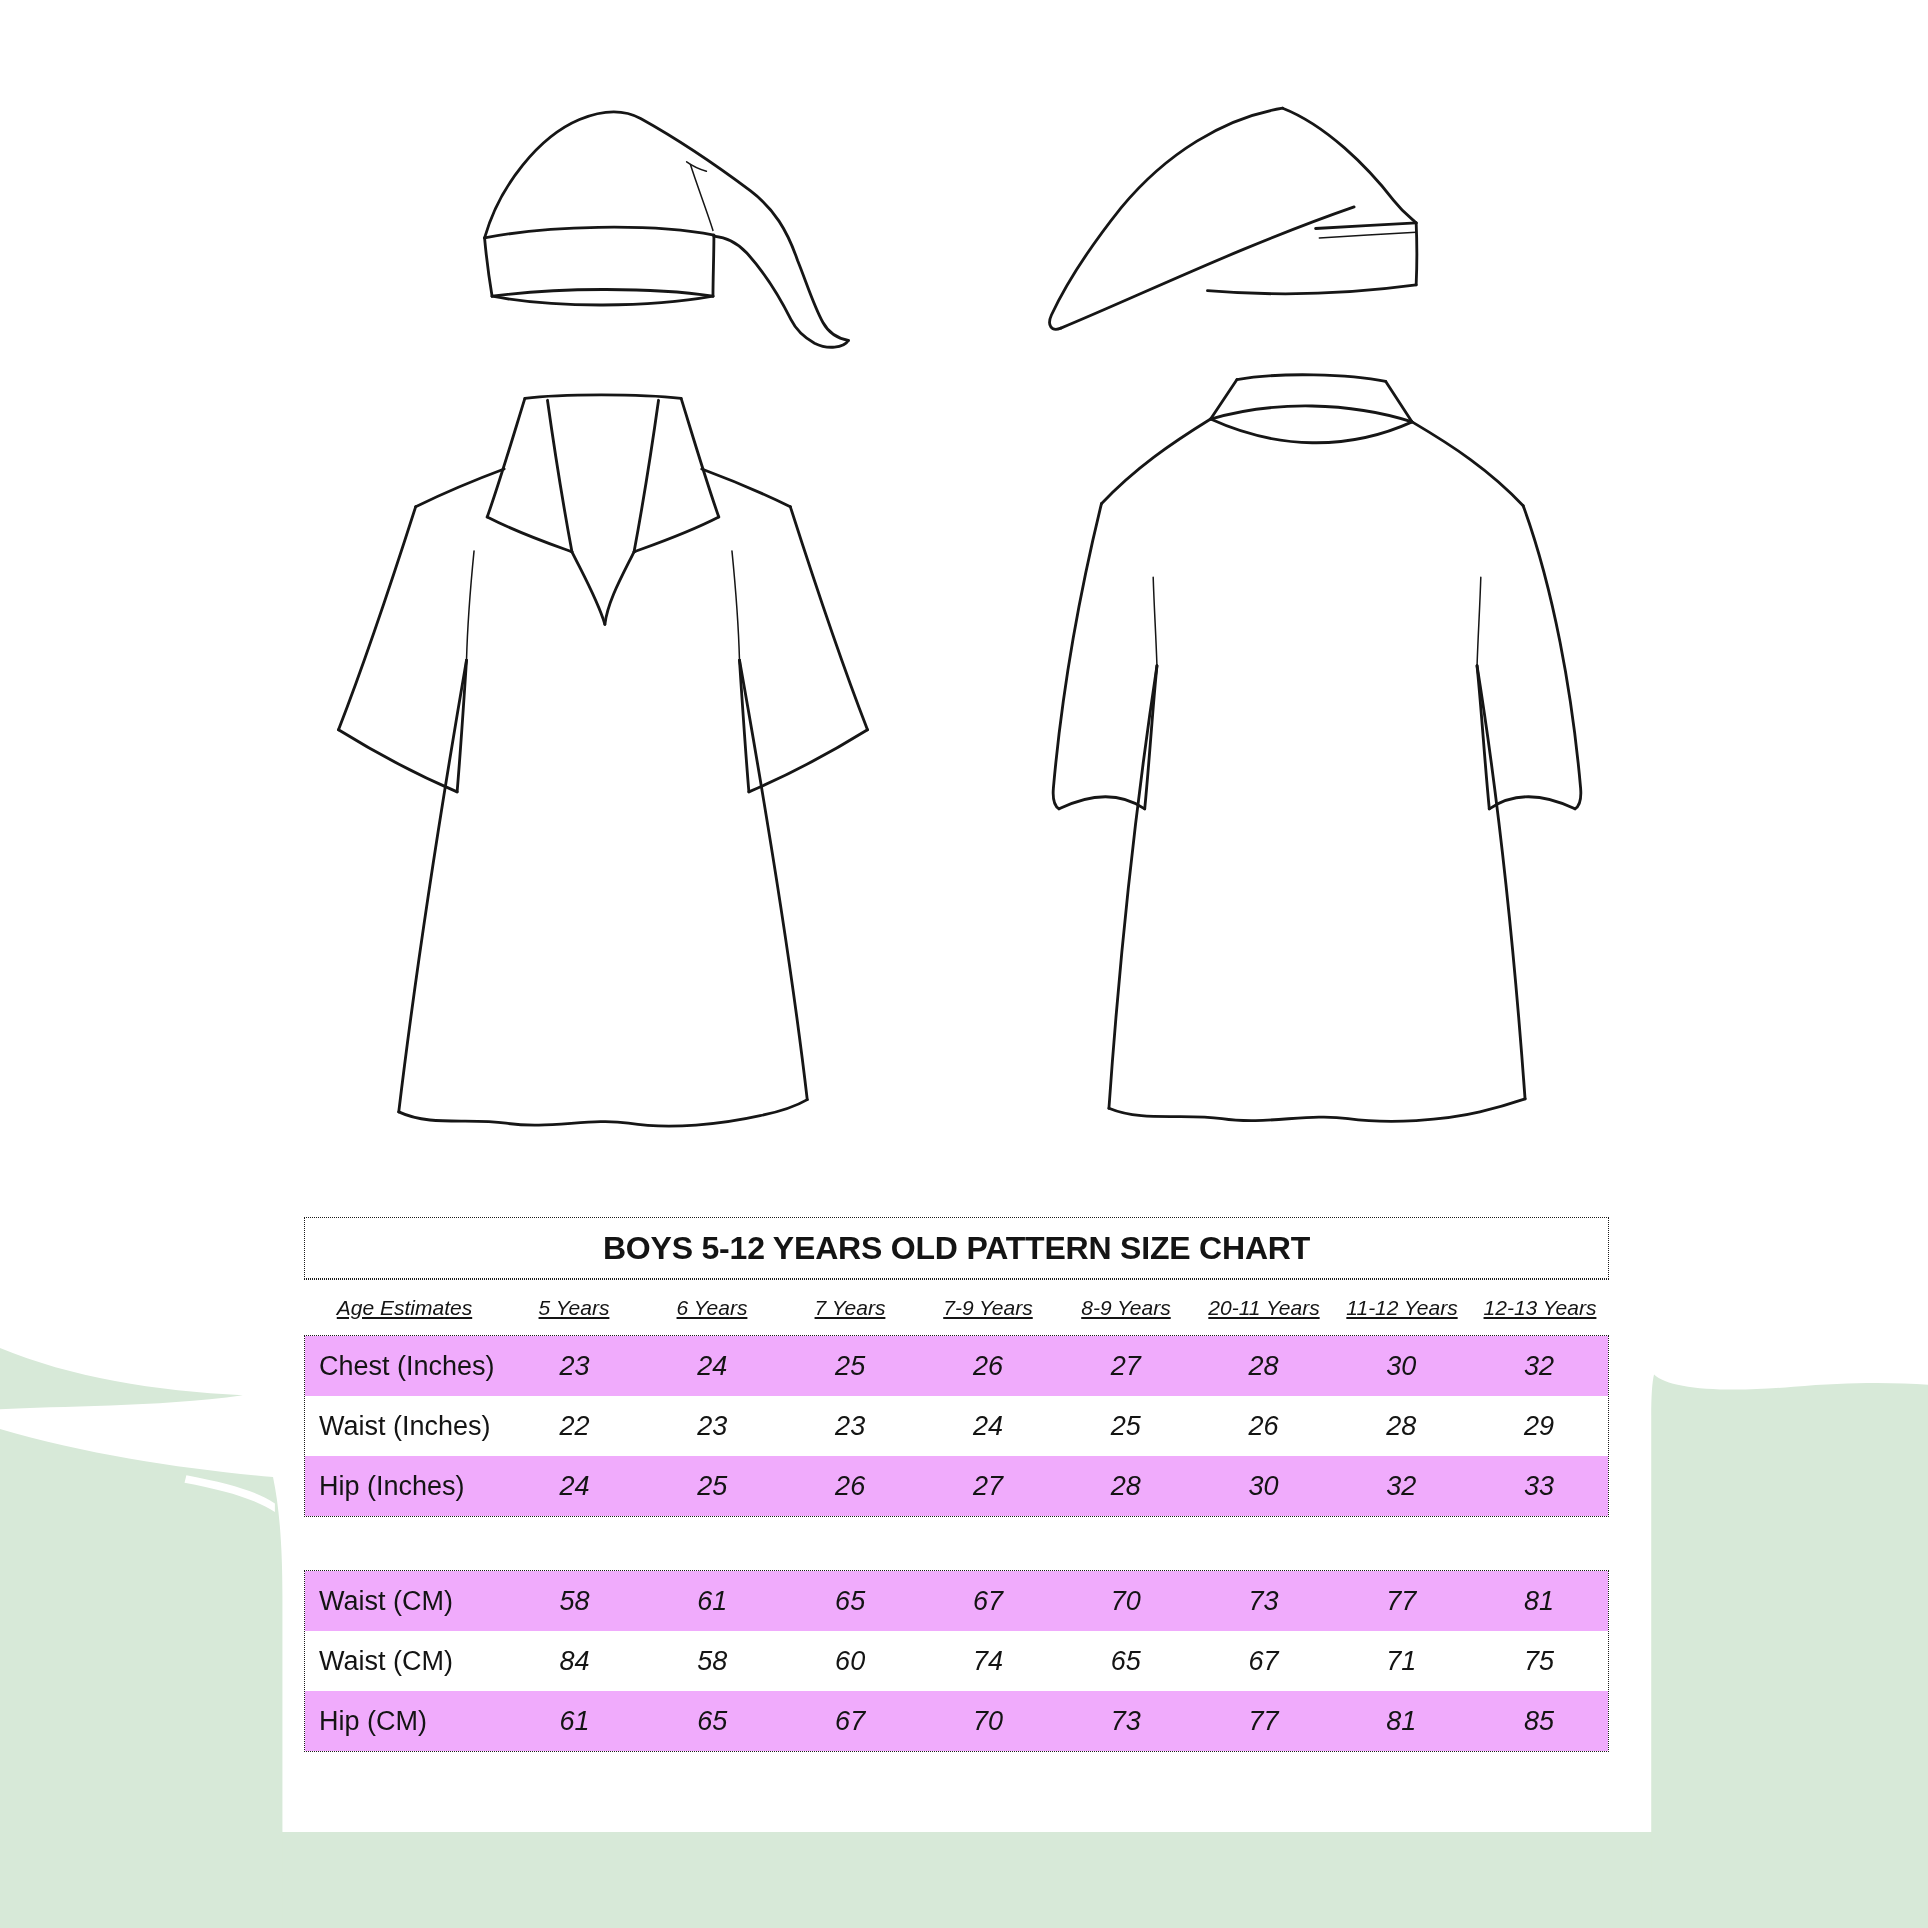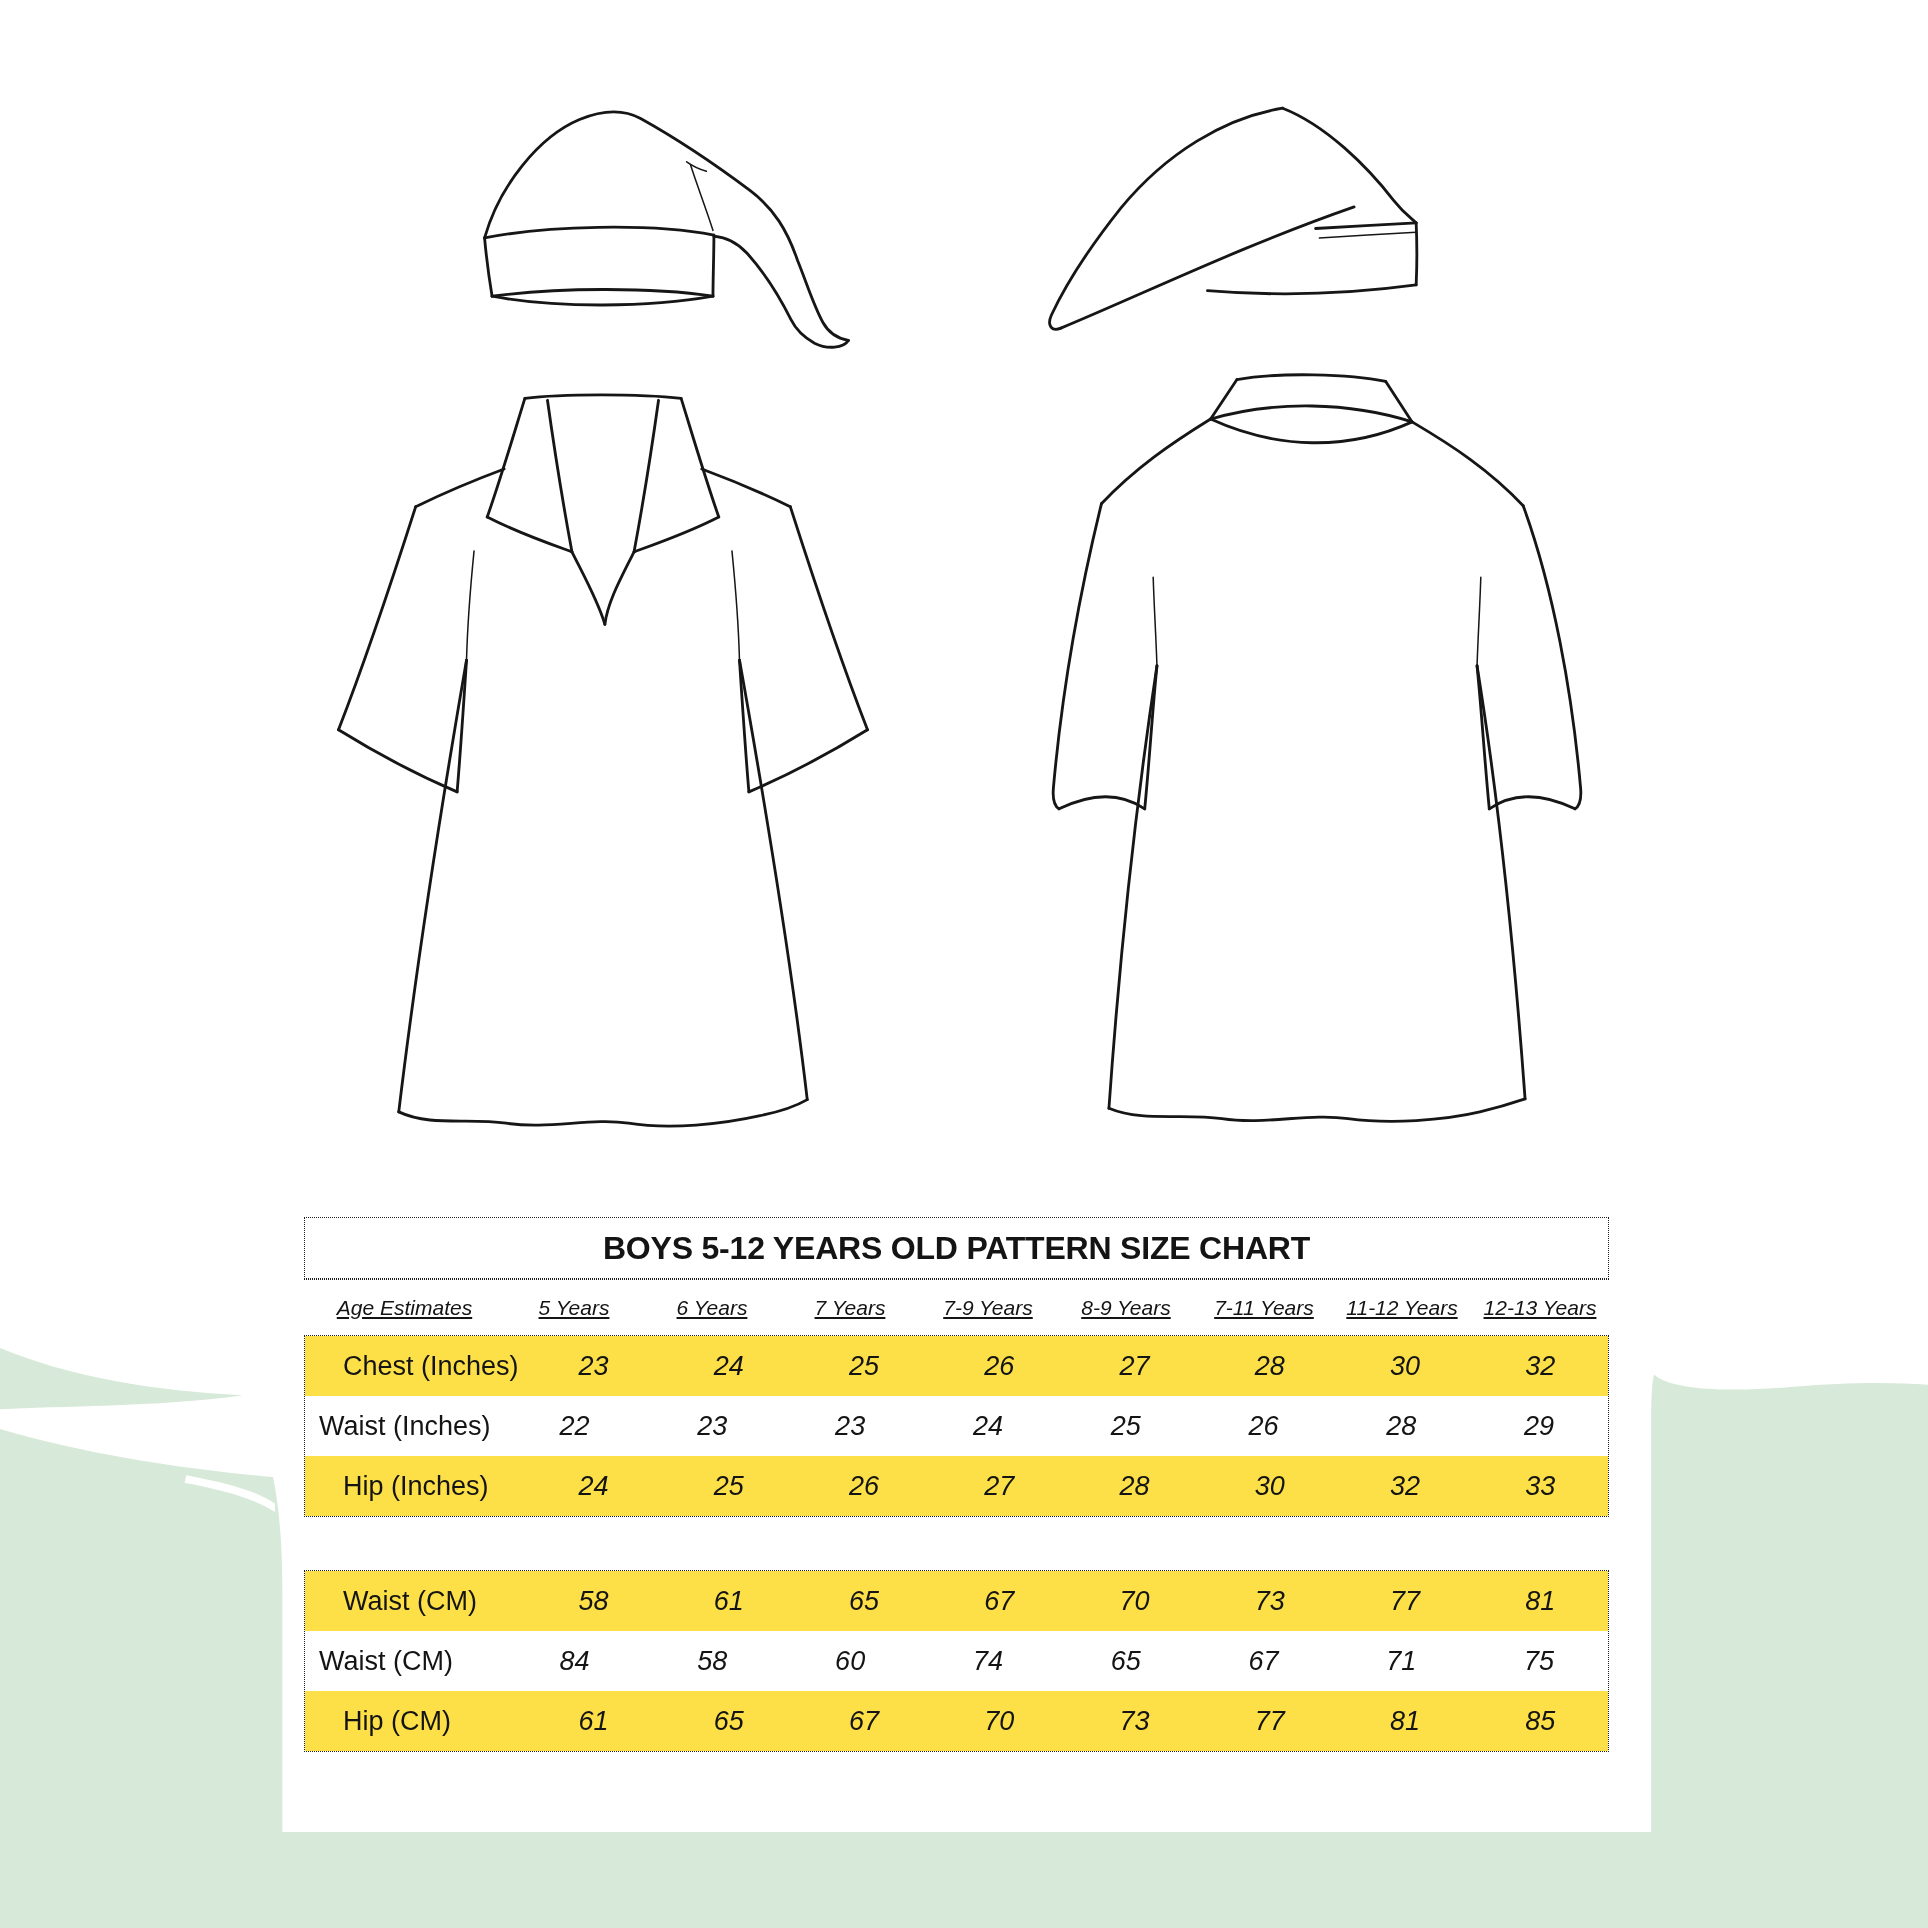--- a/index.html
+++ b/index.html
@@ -17,21 +17,21 @@
     height:60px;border:1.9px dotted #1c1c1c;display:flex;align-items:center;justify-content:center;
     font-weight:bold;font-size:32px;letter-spacing:-0.2px;
   }
   .grid{display:grid;grid-template-columns:15.4% repeat(8,1fr);align-items:center;}
   .sizerow{height:58px;font-weight:bold;font-size:27px;}
   .rule{border-bottom:1.9px dotted #1c1c1c;}
   .agerow{height:55px;font-style:italic;font-size:21px;text-decoration:underline;}
   .block{border:1.9px dotted #1c1c1c;margin-top:0;}
   .blockgap{height:53px;}
   .trow{height:60px;}
-  .stripe{background:#fde047;padding-left:24px;}
+  .stripe{background:#f0abfc;}
   .cell{text-align:center;}
   .rowlabel{text-align:left;padding-left:14px;font-size:27px;}
   .num{font-size:27px;font-style:italic;}
   .collabel{font-weight:bold;}
 </style>
 </head>
 <body>
 
 <div id="canvas">
 
@@ -121,21 +121,21 @@
     <div class="rule"></div>
 
     <div class="grid agerow">
       <div class="cell">Age Estimates</div>
 
     <div class="cell">5 Years</div>
         <div class="cell">6 Years</div>
         <div class="cell">7 Years</div>
         <div class="cell">7-9 Years</div>
         <div class="cell">8-9 Years</div>
-        <div class="cell">7-11 Years</div>
+        <div class="cell">20-11 Years</div>
         <div class="cell">11-12 Years</div>
         <div class="cell">12-13 Years</div>
       </div>
 
     <div class="block">
 
     <div class="grid trow stripe">
           <div class="cell rowlabel">Chest (Inches)</div>
           <div class="cell num">23</div>
           <div class="cell num">24</div>

